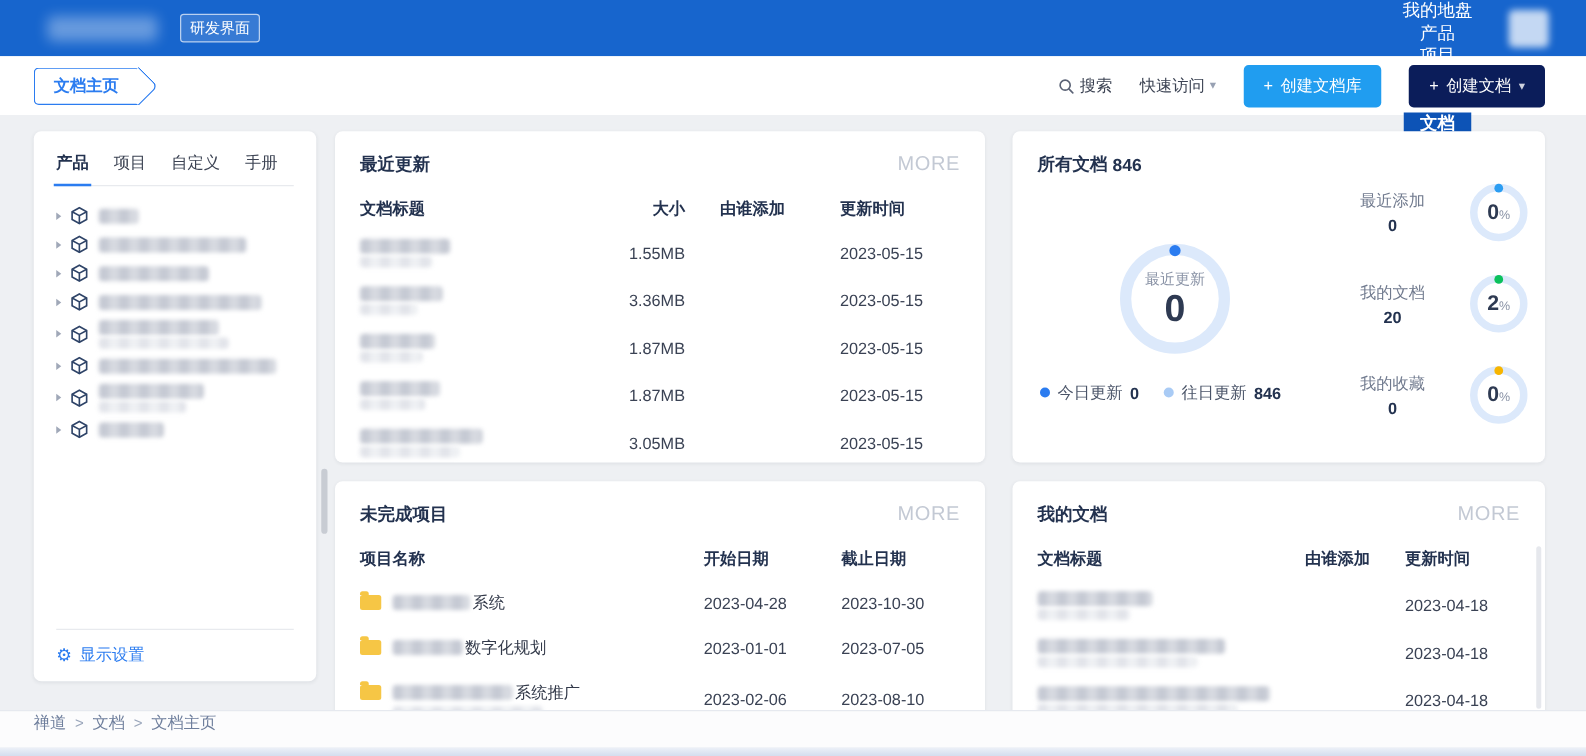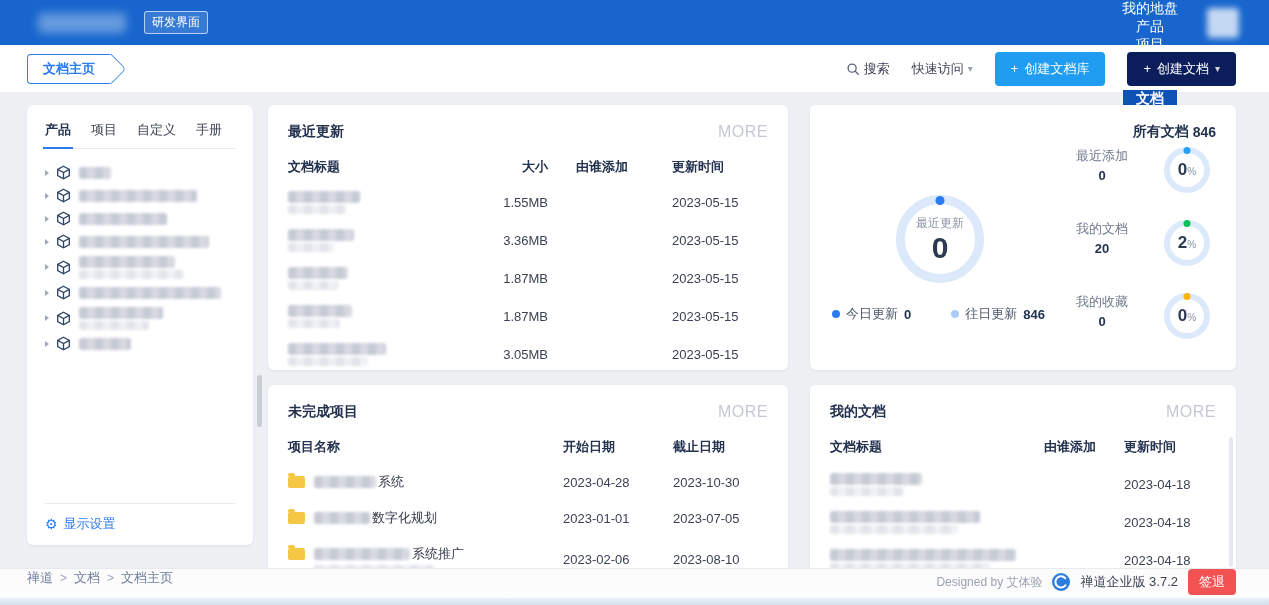--- a/index.html
+++ b/index.html
@@ -92,25 +92,25 @@
   .proj-text { color:#333a4a; white-space:nowrap; }
   
   .alldocs { position:relative; }
   .count { font-weight:bold; color:#23324f; font-size:14px; margin-left:4px; }
   .donut-big { position:absolute; left:86px; top:90px; width:88px; height:88px; border:9px solid #dce9fb;
     border-radius:50%; display:flex; flex-direction:column; align-items:center; justify-content:center; }
   .donut-dot { position:absolute; left:50%; top:-8px; transform:translateX(-50%); width:9px; height:9px;
     border-radius:50%; background:#2b7cf0; }
   .donut-label { font-size:12px; color:#8a93a6; }
   .donut-value { font-size:30px; font-weight:bold; color:#2e3a52; line-height:1.05; }
-  .ad-legend { position:absolute; left:22px; top:200px; display:flex; gap:40px; }
+  .ad-legend { position:absolute; left:22px; top:200px; display:flex; gap:20px; }
   .legend-item { display:flex; align-items:center; gap:6px; font-size:13px; color:#4a5468; }
   .legend-item b { color:#23324f; }
   .dot { width:8px; height:8px; border-radius:50%; display:inline-block; }
-  .stat-row { position:absolute; right:26px; display:flex; align-items:flex-start; gap:26px; }
+  .stat-row { position:absolute; right:14px; display:flex; align-items:center; gap:26px; }
   .stat-text { width:72px; text-align:center; }
   .stat-label { font-size:13px; color:#707a8e; display:block; }
   .stat-value { font-size:13px; font-weight:bold; color:#23324f; display:block; margin-top:3px; }
   .donut-small { position:relative; width:46px; height:46px; border:6px solid #dce9fb; border-radius:50%;
     display:flex; align-items:center; justify-content:center; }
   .donut-small .s-dot { position:absolute; left:50%; top:-6px; transform:translateX(-50%); width:7px; height:7px; border-radius:50%; }
   .pct-num { font-size:17px; font-weight:bold; color:#2e3a52; }
   .pct-sign { font-size:10px; color:#8a93a6; font-style:normal; }
   .mydocs-scroll-thumb { position:absolute; right:3px; top:52px; width:4px; height:130px; background:#e6e8ed; border-radius:2px; }
   
@@ -368,21 +368,21 @@
         <span class="cell-start">2023-02-06</span>
         <span class="cell-end">2023-08-10</span>
       </div>
 
     </section>
   </div>
 
   <div class="col2">
 
     <section class="panel panel-row1 alldocs">
-      <div class="panel-head" style="justify-content:flex-end">
+      <div class="panel-head" style="justify-content:flex-start">
         <span class="panel-title">所有文档</span>
         <span class="count">846</span>
       </div>
       <div class="donut-big">
         <span class="donut-dot"></span>
         <span class="donut-label">最近更新</span>
         <span class="donut-value">0</span>
       </div>
       <div class="ad-legend">
         <span class="legend-item">
@@ -469,23 +469,14 @@
 </div>
 
 <div class="footer">
   <div class="crumbs">
     <span class="crumb">禅道</span>
     <span class="crumb-sep">&gt;</span>
     <span class="crumb">文档</span>
     <span class="crumb-sep">&gt;</span>
     <span class="crumb">文档主页</span>
   </div>
-  <div class="footer-right">
-    <span class="designed-by">Designed by 艾体验</span>
-    <svg class="zt-logo" viewBox="0 0 18 18">
-      <circle cx="9" cy="9" r="9" fill="#2b7de0"></circle>
-      <path d="M13.2 5.2 A5.6 5.6 0 1 0 13.4 12.3" fill="none" stroke="#fff" stroke-width="2.1" stroke-linecap="round"></path>
-    </svg>
-    <span class="version">禅道企业版 3.7.2</span>
-    <button class="logout-btn">签退</button>
-  </div>
 </div>
 <div class="bottom-strip"></div>
 
 </body></html>

